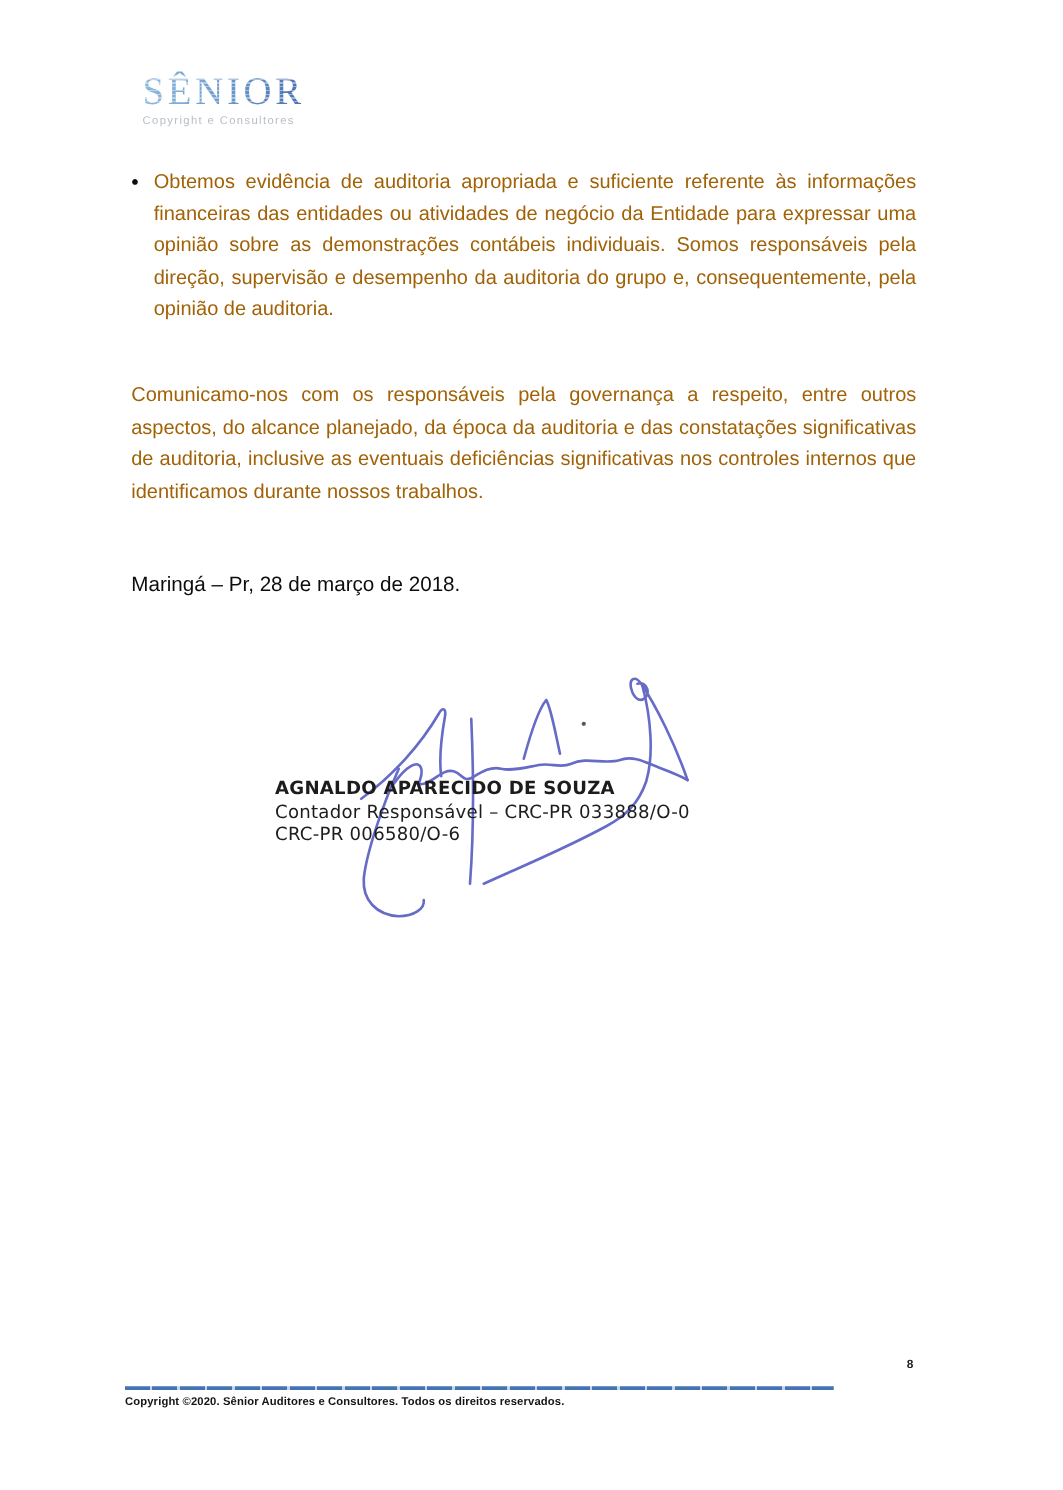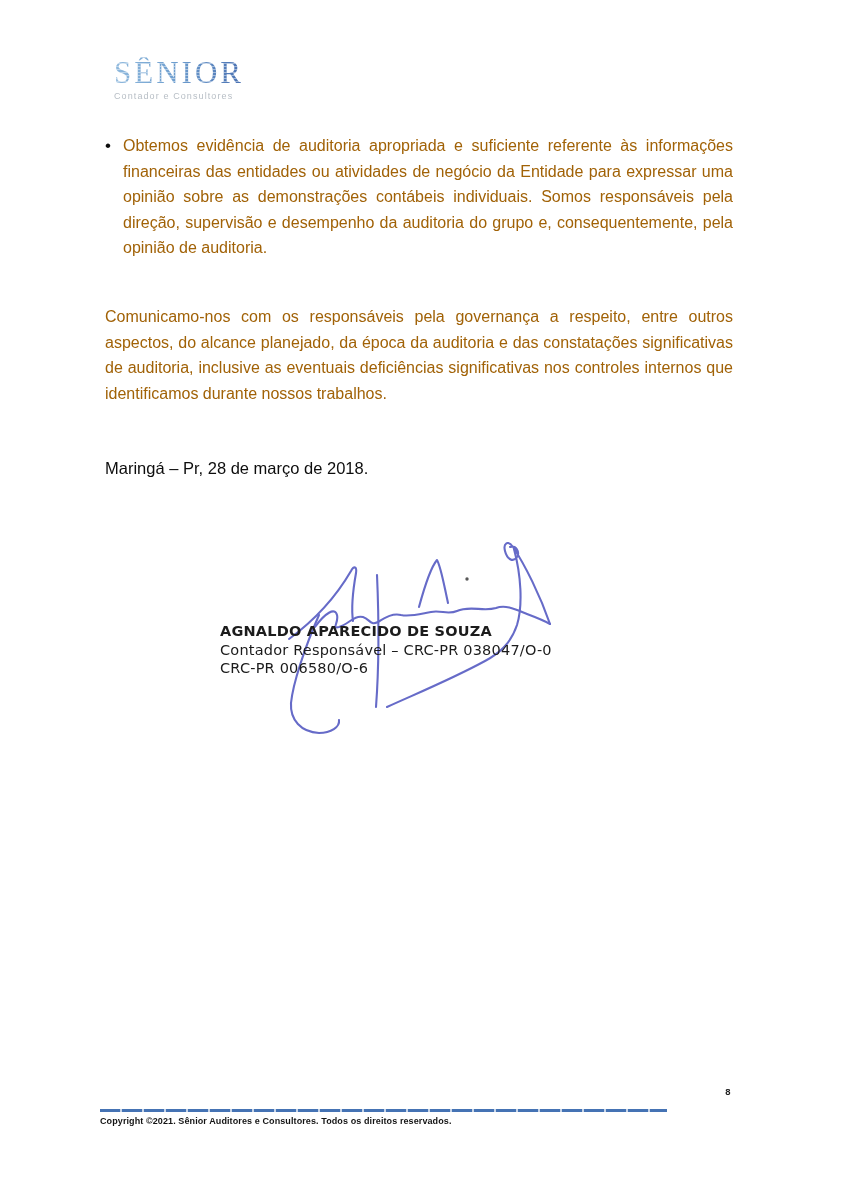--- a/index.html
+++ b/index.html
@@ -86,21 +86,21 @@
     font-size: 9px; font-weight: bold; color: #141414; letter-spacing: 0.1px;
   }
 </style>
 </head>
 <body>
 
 <div class="page">
 
   <header class="logo">
     <div class="logo-brand">SÊNIOR</div>
-    <div class="logo-tagline">Contador e Consultores</div>
+    <div class="logo-tagline">Copyright e Consultores</div>
   </header>
 
   <div class="bullet-item">
     <span class="bullet-marker">•</span>
     <p class="para">Obtemos evidência de auditoria apropriada e suficiente referente às informações financeiras das entidades ou atividades de negócio da Entidade para expressar uma opinião sobre as demonstrações contábeis individuais. Somos responsáveis pela direção, supervisão e desempenho da auditoria do grupo e, consequentemente, pela opinião de auditoria.</p>
   </div>
 
   <p class="para para-closing">Comunicamo-nos com os responsáveis pela governança a respeito, entre outros aspectos, do alcance planejado, da época da auditoria e das constatações significativas de auditoria, inclusive as eventuais deficiências significativas nos controles internos que identificamos durante nossos trabalhos.</p>
 
   <p class="date-line">Maringá – Pr, 28 de março de 2018.</p>
@@ -120,21 +120,21 @@
       <path d="M 64 100 C 50 132, 38 168, 36 188 C 35 205, 46 217, 64 218 C 76 218, 85 212, 84 205"></path>
 
       <path d="M 122 60 C 124 105, 124 152, 121 192"></path>
 
       <circle cx="212" cy="64" r="1.7" fill="#4a4a4a" stroke="none"></circle>
     </svg>
   </div>
 
   <div class="sig-block">
     <p class="sig-line sig-bold">AGNALDO APARECIDO DE SOUZA</p>
-    <p class="sig-line">Contador Responsável – CRC-PR 038047/O-0</p>
+    <p class="sig-line">Contador Responsável – CRC-PR 033888/O-0</p>
     <p class="sig-line">CRC-PR 006580/O-6</p>
   </div>
 
   <div class="page-number">8</div>
   <div class="footer-rule"></div>
-  <p class="copyright">Copyright ©2021. Sênior Auditores e Consultores. Todos os direitos reservados.</p>
+  <p class="copyright">Copyright ©2020. Sênior Auditores e Consultores. Todos os direitos reservados.</p>
 
 </div>
 
 </body></html>

